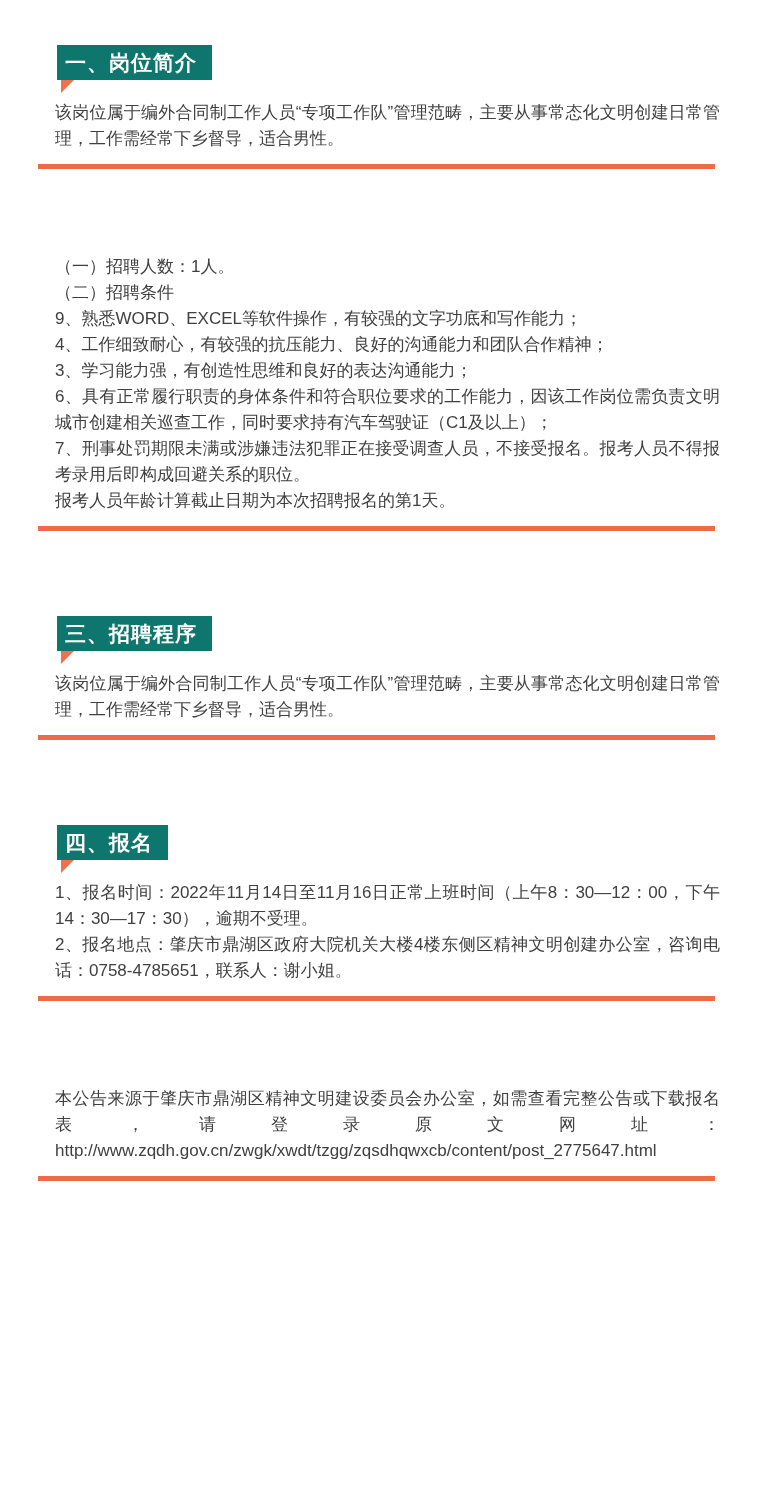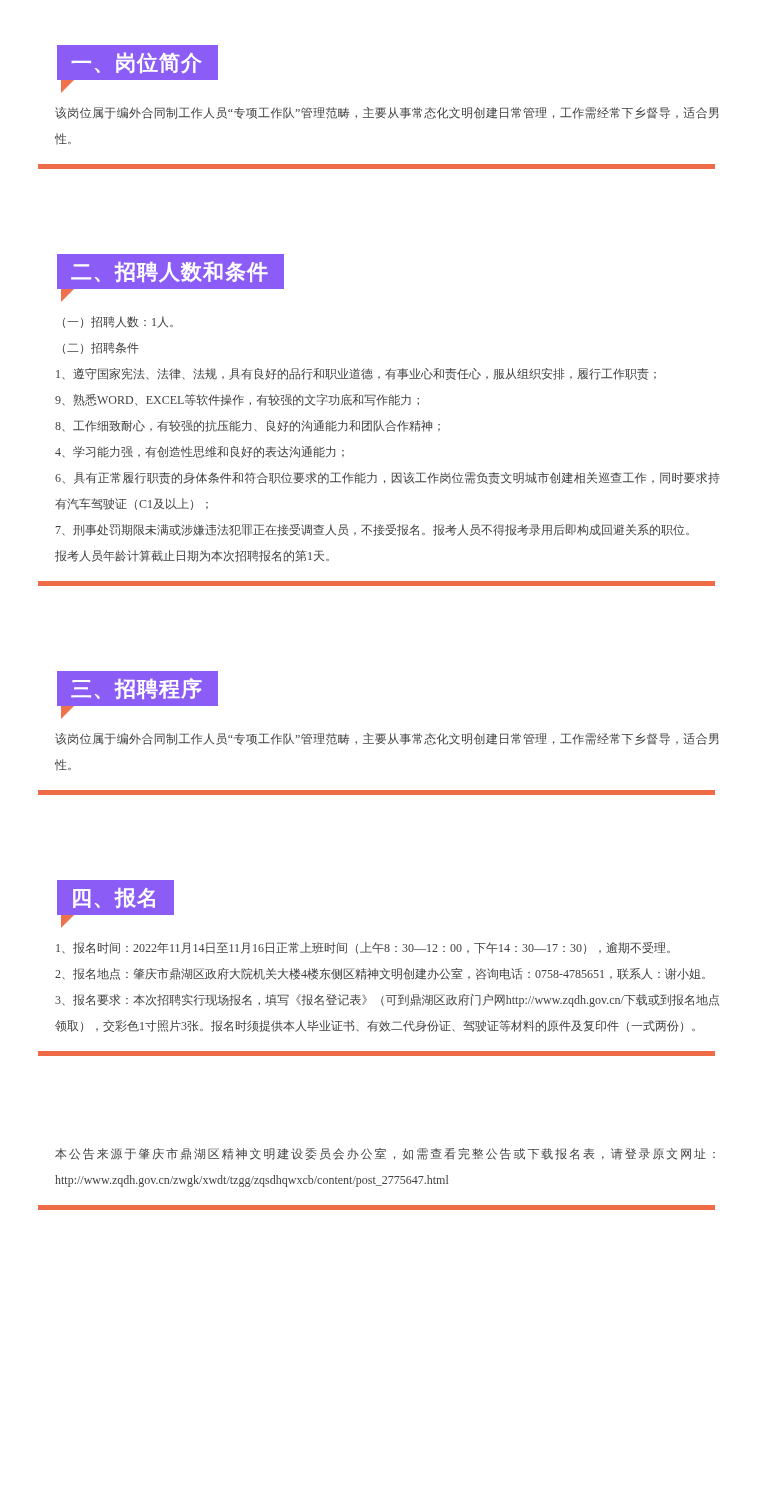--- a/index.html
+++ b/index.html
@@ -15,47 +15,46 @@
   }
   .page {
     box-sizing: border-box;
     width: 780px;
     padding: 45px 60px 60px 55px;
   }
   .badge {
     position: relative;
     display: inline-block;
     margin-left: 2px;
-    background: #8b5cf6;
+    background: #0f766e;
     color: #ffffff;
     font-size: 21px;
     font-weight: bold;
     line-height: 21px;
-    padding: 7px 15px 7px 14px;
+    padding: 7px 15px 7px 8px;
     letter-spacing: 1px;
   }
   .badge .tail {
     position: absolute;
     left: 4px;
     top: 100%;
     width: 0;
     height: 0;
     border-top: 13px solid #F0714D;
     border-right: 13px solid transparent;
   }
   .content {
     margin-top: 20px;
   }
   .content p {
     margin: 0;
-    font-size: 12px;
+    font-size: 17px;
     line-height: 26px;
     text-align: justify;
     word-break: break-word;
-    font-family: Liberation Serif, serif;
   }
   .url {
     white-space: nowrap;
     margin-top: 27px;
   }
   .divider {
     height: 5px;
     background: #EE6B48;
     width: 677px;
     margin-left: -17px;
@@ -76,31 +75,26 @@
       <span>一、岗位简介</span>
       <span class="tail"></span>
     </div>
     <div class="content">
       <p>该岗位属于编外合同制工作人员“专项工作队”管理范畴，主要从事常态化文明创建日常管理，工作需经常下乡督导，适合男性。</p>
     </div>
     <div class="divider"></div>
   </div>
 
   <div class="section">
-    <div class="badge">
-      <span>二、招聘人数和条件</span>
-      <span class="tail"></span>
-    </div>
     <div class="content">
       <p>（一）招聘人数：1人。</p>
       <p>（二）招聘条件</p>
-      <p>1、遵守国家宪法、法律、法规，具有良好的品行和职业道德，有事业心和责任心，服从组织安排，履行工作职责；</p>
       <p>9、熟悉WORD、EXCEL等软件操作，有较强的文字功底和写作能力；</p>
-      <p>8、工作细致耐心，有较强的抗压能力、良好的沟通能力和团队合作精神；</p>
-      <p>4、学习能力强，有创造性思维和良好的表达沟通能力；</p>
+      <p>4、工作细致耐心，有较强的抗压能力、良好的沟通能力和团队合作精神；</p>
+      <p>3、学习能力强，有创造性思维和良好的表达沟通能力；</p>
       <p>6、具有正常履行职责的身体条件和符合职位要求的工作能力，因该工作岗位需负责文明城市创建相关巡查工作，同时要求持有汽车驾驶证（C1及以上）；</p>
       <p>7、刑事处罚期限未满或涉嫌违法犯罪正在接受调查人员，不接受报名。报考人员不得报考录用后即构成回避关系的职位。</p>
       <p>报考人员年龄计算截止日期为本次招聘报名的第1天。</p>
     </div>
     <div class="divider"></div>
   </div>
 
   <div class="section">
     <div class="badge">
       <span>三、招聘程序</span>
@@ -113,21 +107,20 @@
   </div>
 
   <div class="section">
     <div class="badge">
       <span>四、报名</span>
       <span class="tail"></span>
     </div>
     <div class="content">
       <p>1、报名时间：2022年11月14日至11月16日正常上班时间（上午8：30—12：00，下午14：30—17：30），逾期不受理。</p>
       <p>2、报名地点：肇庆市鼎湖区政府大院机关大楼4楼东侧区精神文明创建办公室，咨询电话：0758-4785651，联系人：谢小姐。</p>
-      <p>3、报名要求：本次招聘实行现场报名，填写《报名登记表》（可到鼎湖区政府门户网http://www.zqdh.gov.cn/下载或到报名地点领取），交彩色1寸照片3张。报名时须提供本人毕业证书、有效二代身份证、驾驶证等材料的原件及复印件（一式两份）。</p>
     </div>
     <div class="divider"></div>
   </div>
 
   <div class="section">
     <div class="content">
       <p><span>本公告来源于肇庆市鼎湖区精神文明建设委员会办公室，如需查看完整公告或下载报名表，请登录原文网址：</span><span class="url">http://www.zqdh.gov.cn/zwgk/xwdt/tzgg/zqsdhqwxcb/content/post_2775647.html</span></p>
     </div>
     <div class="divider"></div>
   </div>

